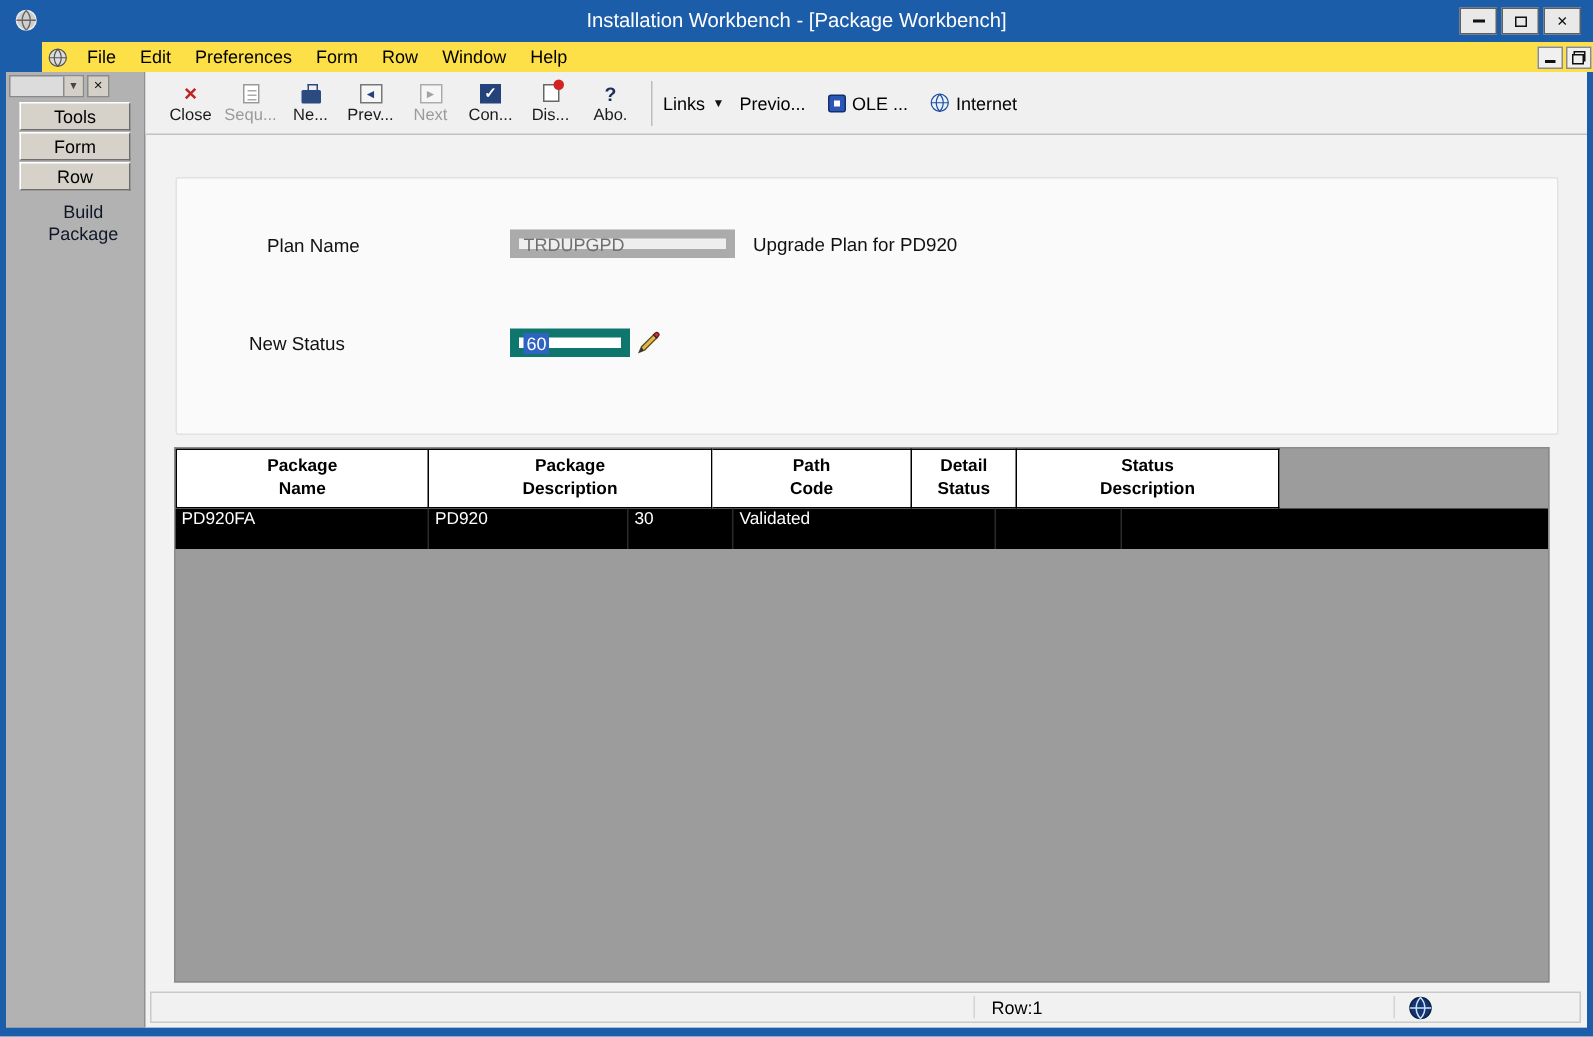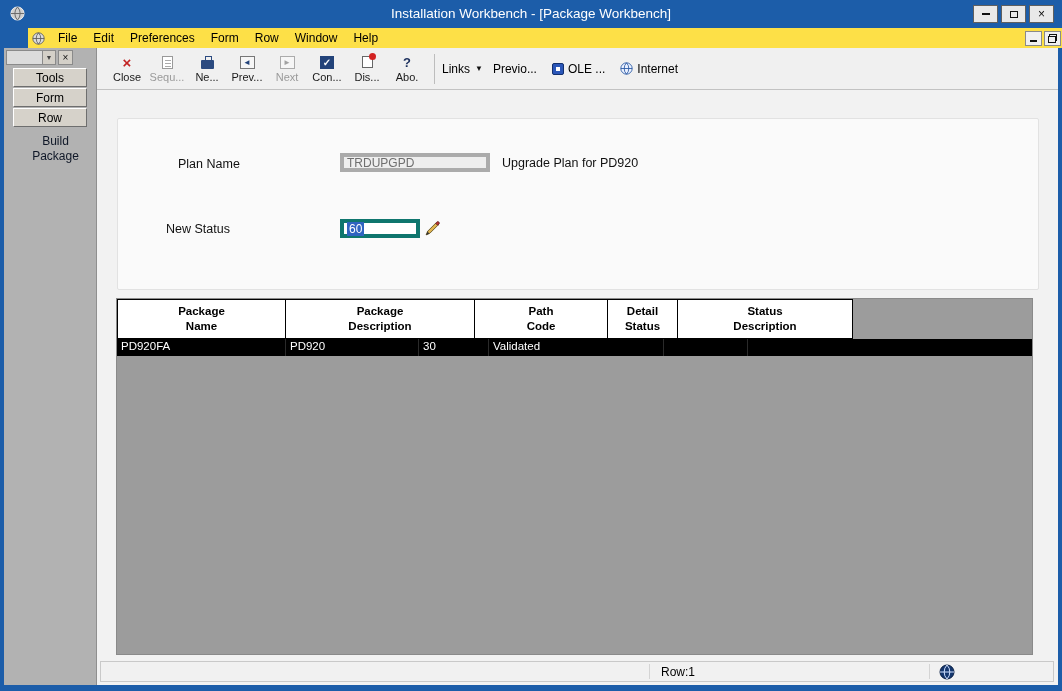--- a/index.html
+++ b/index.html
@@ -67,34 +67,34 @@
   .caret { font-size:8px; color:#111; }
   .icon-ole { width:12px; height:12px; background:#2a56b8; border:1px solid #12306e; border-radius:2px; position:relative; }
   .icon-ole::after { content:""; position:absolute; left:3px; top:3px; width:4px; height:4px; background:#fff; }
   .link-item { display:flex; align-items:center; gap:4px; margin:0 5px; }
 
   
   .form-panel { position:absolute; left:20px; top:70px; width:922px; height:172px; background:#fafafa; border:1px solid #e2e2e2; border-radius:2px; }
   .f-label { position:absolute; font-size:12.5px; color:#111; }
   .lbl-plan { left:60px; top:38px; }
   .lbl-status { left:48px; top:103px; }
-  .field { position:absolute; height:19px; border:4px solid #0f766e; font-size:12px; display:flex; align-items:center; padding:0 3px; }
+  .field { position:absolute; height:19px; border:6px solid #0f766e; font-size:12px; display:flex; align-items:center; padding:0 3px; }
   .plan-field { left:222px; top:34px; width:150px; background:#eeeeee; border-color:#ababab; color:#6f6f6f; }
   .status-field { left:222px; top:100px; width:80px; background:#ffffff; color:#000; }
   .selected-text { background:#2f63c0; color:#fff; padding:0 2px; }
   .desc { position:absolute; left:384px; top:37px; font-size:12.5px; color:#111; }
   .assist-btn { position:absolute; left:303px; top:99px; width:22px; height:21px; display:flex; align-items:center; justify-content:center; background:transparent; border:none; cursor:default; }
 
   
   .grid { position:absolute; left:19px; top:250px; width:917px; height:357px; background:#9c9c9c; border:1px solid #8a8a8a; }
   .grid-header { display:flex; }
   .gh-cell { background:#fff; border-right:1px solid #000; border-top:1px solid #000; border-bottom:1px solid #000; height:40px; display:flex; flex-direction:column; align-items:center; justify-content:center; font-weight:bold; font-size:11.5px; line-height:1.3; color:#000; }
   .gh-cell:first-child { border-left:1px solid #000; }
   .w0 { width:169px; } .w1 { width:189px; } .w2 { width:133px; } .w3 { width:70px; } .w4 { width:175px; } .w5 { width:84px; }
-  .grid-row { display:flex; height:17px; background:#000; color:#fff; font-size:11.5px; cursor:default; }
+  .grid-row { display:flex; height:27px; background:#000; color:#fff; font-size:11.5px; cursor:default; }
   .gr-cell { padding:1px 4px; border-right:1px solid #2a2a2a; overflow:hidden; white-space:nowrap; }
 
   
   .statusbar { position:absolute; left:3px; top:613px; width:954px; height:21px; background:#f1f1f1; border:1px solid #c9c9c9; font-size:12px; color:#000; }
   .row-counter { position:absolute; left:560px; top:3px; }
   .sb-sep { position:absolute; top:2px; width:1px; height:15px; background:#d4d4d4; }
   .sb-sep.s1 { left:548px; } .sb-sep.s2 { left:828px; }
   .globe-wrap { position:absolute; left:838px; top:2px; }
 </style>
 </head>

